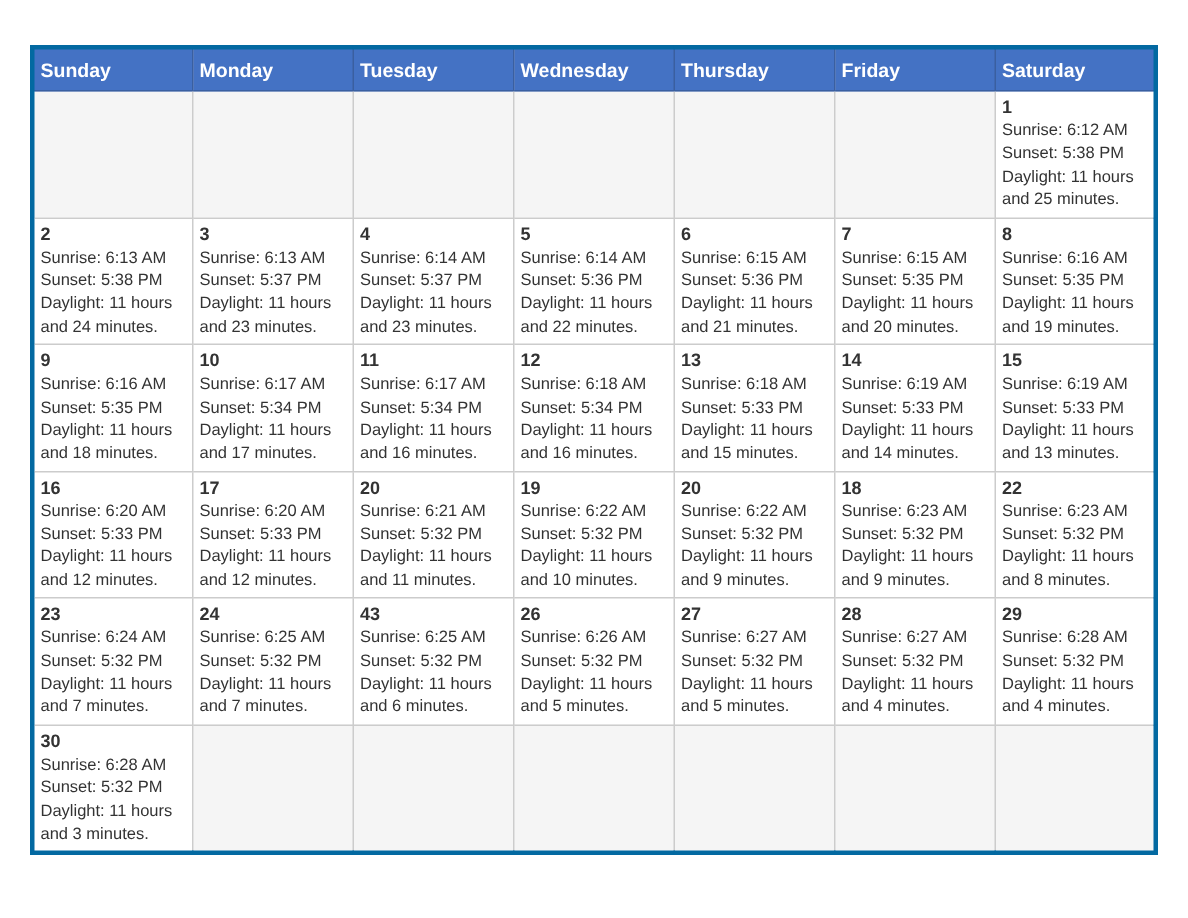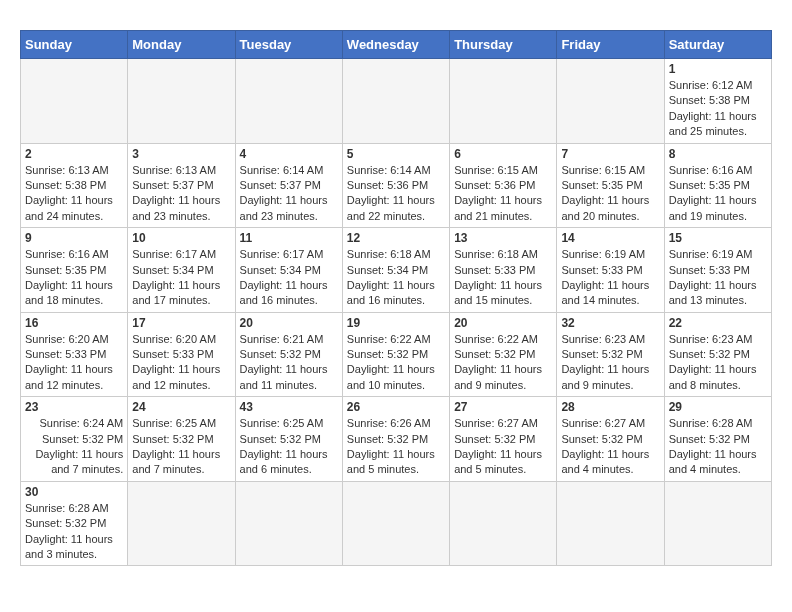--- a/index.html
+++ b/index.html
@@ -33,21 +33,21 @@
       font-weight: bold;
       color: #333;
     }
     .location {
       font-size: 16px;
       color: #555;
     }
     .calendar {
       width: 100%;
       border-collapse: collapse;
-      border: 1px solid #0369a1;
+      border: 3px solid #0369a1;
       padding-left: 44px;
     }
     .calendar th {
       background-color: #4472c4;
       color: #fff;
       font-size: 13px;
       font-weight: bold;
       padding: 6px 4px;
       text-align: left;
       border: 1px solid #3a5fa0;
@@ -247,38 +247,38 @@
 and 10 minutes.</div>
         </td>
         <td>
           <div class="day-number">20</div>
           <div class="day-info" style="white-space: pre-line;">Sunrise: 6:22 AM
 Sunset: 5:32 PM
 Daylight: 11 hours
 and 9 minutes.</div>
         </td>
         <td>
-          <div class="day-number">32</div>
+          <div class="day-number">18</div>
           <div class="day-info" style="white-space: pre-line;">Sunrise: 6:23 AM
 Sunset: 5:32 PM
 Daylight: 11 hours
 and 9 minutes.</div>
         </td>
         <td>
           <div class="day-number">22</div>
           <div class="day-info" style="white-space: pre-line;">Sunrise: 6:23 AM
 Sunset: 5:32 PM
 Daylight: 11 hours
 and 8 minutes.</div>
         </td>
       </tr>
       <tr>
         <td>
           <div class="day-number">23</div>
-          <div class="day-info" style="white-space: pre-line; text-align: right;">Sunrise: 6:24 AM
+          <div class="day-info" style="white-space: pre-line;">Sunrise: 6:24 AM
 Sunset: 5:32 PM
 Daylight: 11 hours
 and 7 minutes.</div>
         </td>
         <td>
           <div class="day-number">24</div>
           <div class="day-info" style="white-space: pre-line;">Sunrise: 6:25 AM
 Sunset: 5:32 PM
 Daylight: 11 hours
 and 7 minutes.</div>

